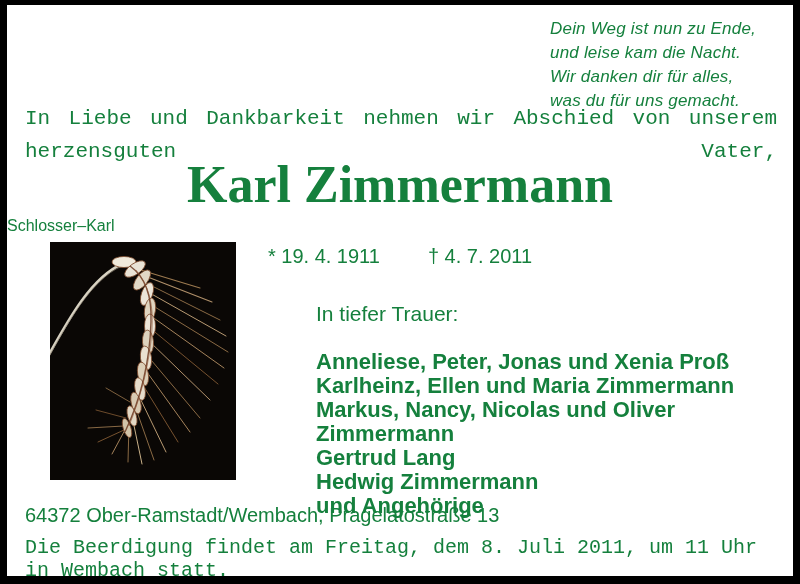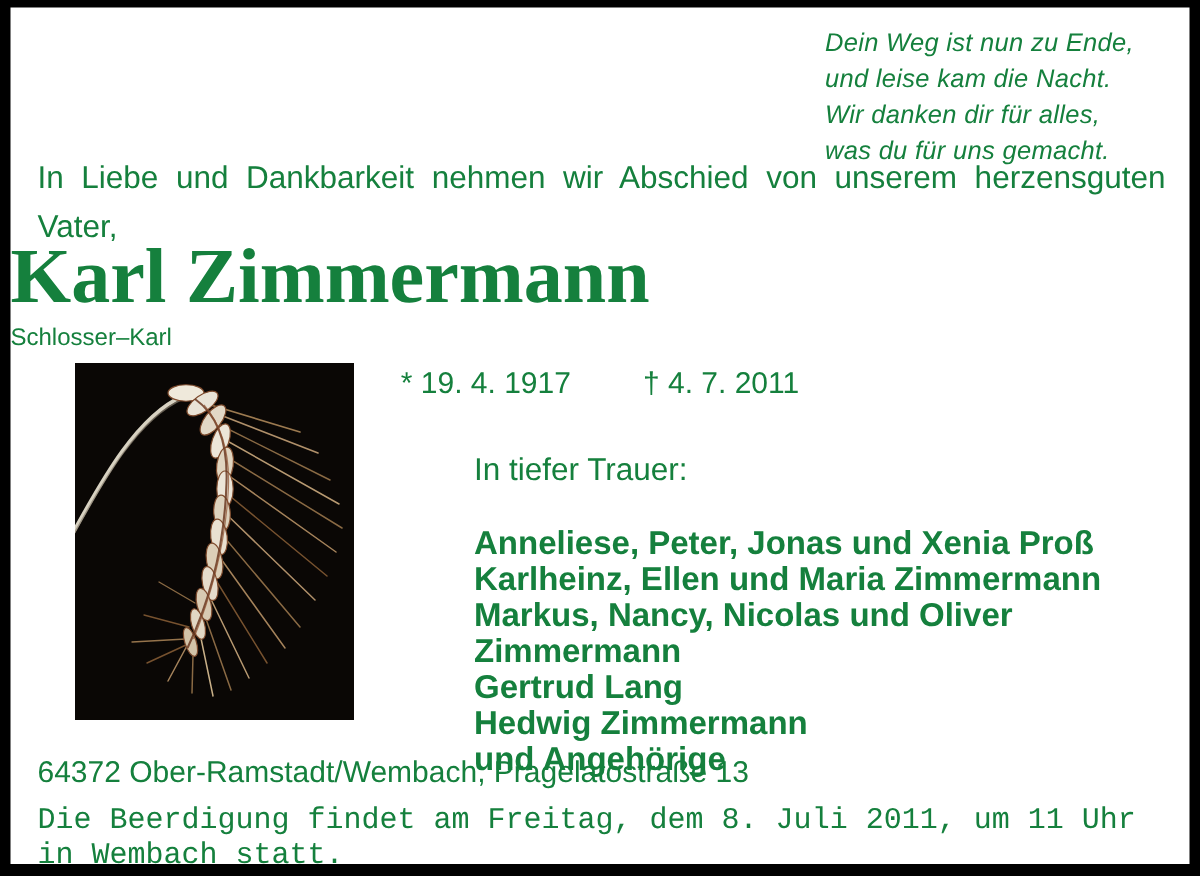--- a/index.html
+++ b/index.html
@@ -24,30 +24,31 @@
     font-size: 17px;
     line-height: 24px;
     letter-spacing: 0.2px;
   }
   .intro {
     position: absolute;
     left: 18px; top: 97px;
     width: 752px;
     font-size: 21px;
     line-height: 33px;
+    font-family: Liberation Mono, monospace;
   }
   .intro-line1 {
     text-align: justify;
     text-align-last: justify;
   }
   .deceased-name {
     position: absolute;
     left: 0; top: 152px;
     width: 786px;
-    text-align: left;
+    text-align: center;
     font-family: "Liberation Serif", serif;
     font-weight: bold;
     font-size: 52px;
     line-height: 56px;
   }
   .nickname {
     position: absolute;
     left: 0; top: 212px;
     width: 786px;
     text-align: left;
@@ -109,21 +110,21 @@
 
     <div class="intro">
       <div class="intro-line1">In Liebe und Dankbarkeit nehmen wir Abschied von unserem herzensguten Vater,</div>
     </div>
 
     <div class="deceased-name">Karl Zimmermann</div>
 
     <div class="nickname">Schlosser–Karl</div>
 
     <div class="dates">
-      <span>* 19. 4. 1917</span>
+      <span>* 19. 4. 1911</span>
       <span>† 4. 7. 2011</span>
     </div>
 
     <div class="photo">
       <svg width="186" height="238" viewBox="0 0 186 238" xmlns="http://www.w3.org/2000/svg">
         <rect x="0" y="0" width="186" height="238" fill="#0a0705"></rect>
 
         <path d="M -4 118 C 16 82, 40 36, 72 22" fill="none" stroke="#d8d2c2" stroke-width="2.6" stroke-linecap="round"></path>
         <path d="M -4 120 C 16 84, 40 38, 72 24" fill="none" stroke="#8a8070" stroke-width="1" opacity="0.7"></path>
 

